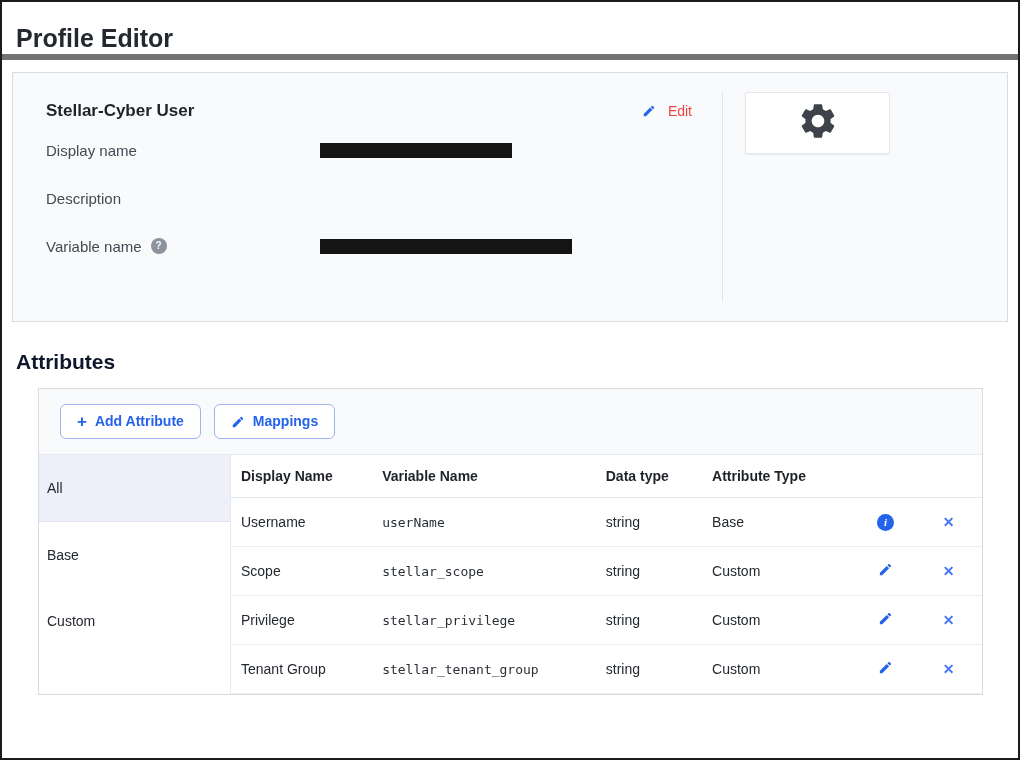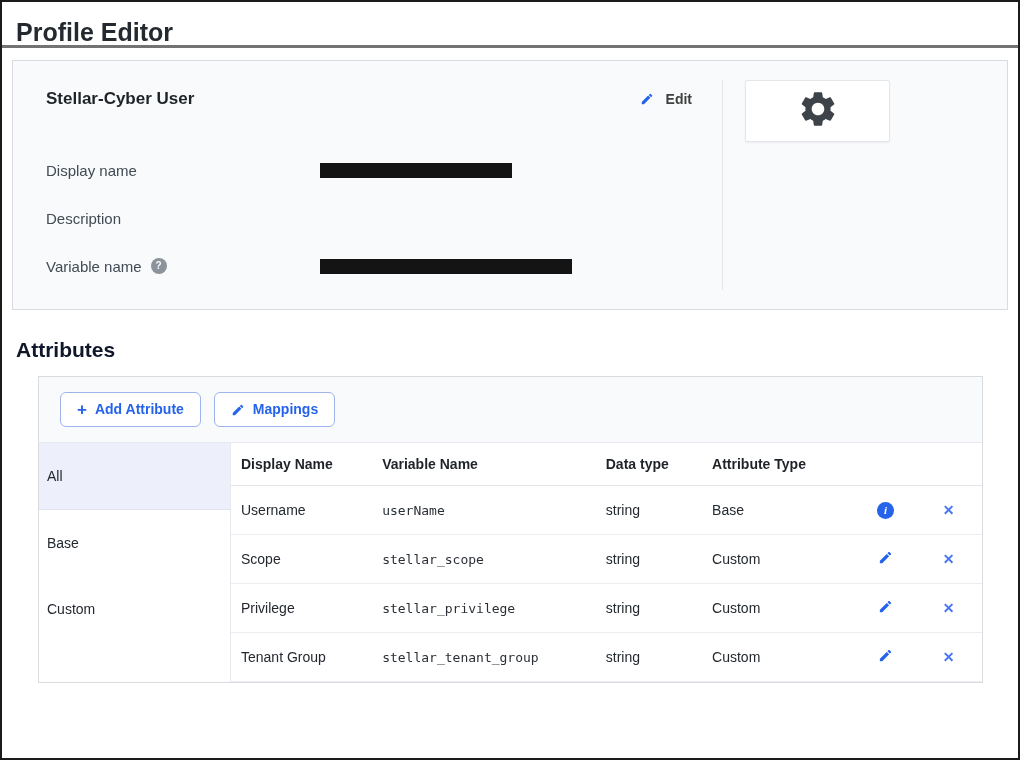--- a/index.html
+++ b/index.html
@@ -6,33 +6,33 @@
   html,body { margin:0; padding:0; background:#eceff1; }
   body { font-family:"Liberation Sans", sans-serif; }
 
   .page {
     width:1020px; height:760px; margin:0 auto;
     background:#ffffff; border:2px solid #1b1b1b;
     overflow:hidden; position:relative;
   }
 
   
-  .page-header { height:46px; padding:16px 14px; border-bottom:3px solid #737373; }
+  .page-header { height:58px; padding:22px 14px; border-bottom:6px solid #737373; }
   .page-title { margin:0; font-size:25px; font-weight:600; color:#24292f; }
 
   
   .profile-panel {
     margin:12px 10px 0 10px; height:250px;
     border:1px solid #d8dbe0; background:#f9fafb;
     display:flex;
   }
   .profile-left { flex:1 1 auto; padding:28px 30px 0 33px; min-width:0; }
-  .profile-title-row { display:flex; align-items:center; justify-content:space-between; margin-bottom:52px; }
+  .profile-title-row { display:flex; align-items:center; justify-content:space-between; margin-bottom:20px; }
   .profile-name { margin:0; font-size:17px; font-weight:700; color:#1f2328; }
-  .edit-link { display:inline-flex; align-items:center; gap:12px; color:#404040; font-size:14px; font-weight:700; text-decoration:none; cursor:pointer; }
+  .edit-link { display:inline-flex; align-items:center; gap:12px; color:#ef4444; font-size:14px; font-weight:400; text-decoration:none; cursor:pointer; }
   .edit-link svg { display:block; }
 
   .field-row { display:flex; align-items:center; height:18px; margin-bottom:30px; }
   .field-label { width:274px; flex:0 0 274px; font-size:15px; color:#424a53; display:flex; align-items:center; gap:9px; }
   .redacted { height:15px; background:#141414; }
   .w-display { width:192px; }
   .w-variable { width:252px; }
   .help-dot {
     width:16px; height:16px; border-radius:50%; background:#8d939c; color:#f9fafb;
     font-size:10px; font-weight:700; display:inline-flex; align-items:center; justify-content:center;

